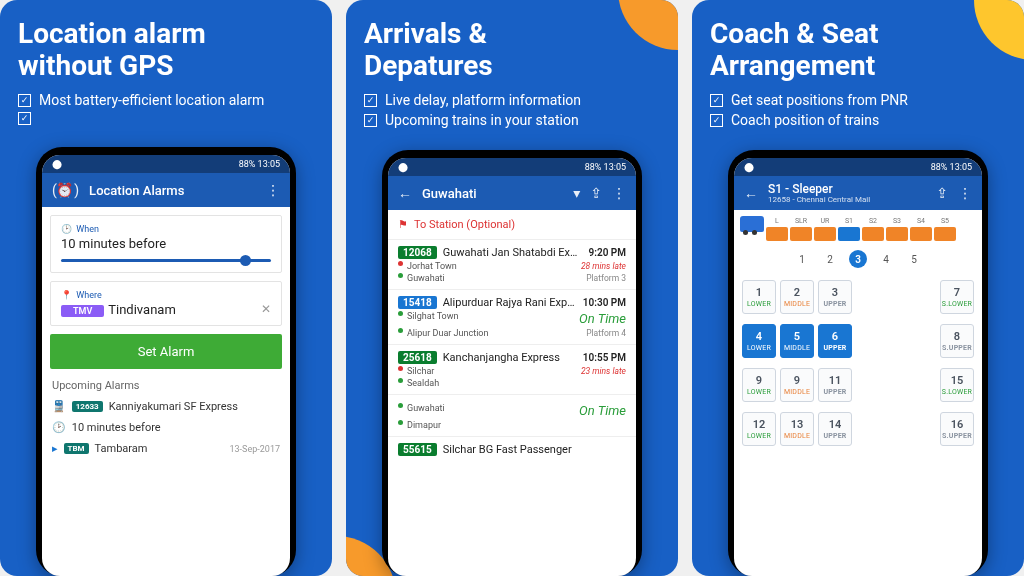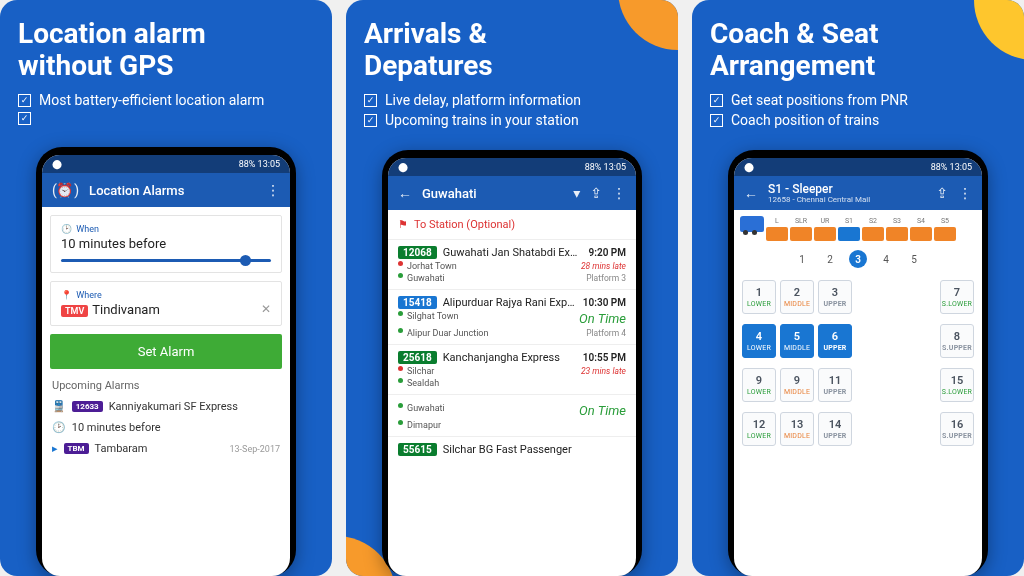--- a/index.html
+++ b/index.html
@@ -23,27 +23,27 @@
   .appbar .title { font-size: 13px; font-weight: 500; flex: 1; }
   .appbar .subtitle { font-size: 8px; opacity: .8; display:block; line-height:1; }
   .appbar .icon { font-size: 14px; opacity:.9; }
 
   
   .card { background: #fff; margin: 8px 8px 0; border: 1px solid #e3e3e3; border-radius: 2px; padding: 8px 10px; }
   .card-label { color: #1c5bb3; font-size: 9px; display:flex; align-items:center; gap:4px; }
   .card-value { font-size: 13px; margin-top: 2px; }
   .slider { height: 3px; background: #1c5bb3; border-radius: 2px; margin: 8px 0 2px; position: relative; }
   .slider::after { content:""; position:absolute; right:20px; top:-4px; width:11px; height:11px; background:#1c5bb3; border-radius:50%; }
-  .chip { display:inline-block; background:#ef4444; color:#fff; font-size:9px; font-weight:600; padding:1px 4px; border-radius:2px; margin-right:4px; vertical-align:middle;}
+  .chip { display:inline-block; background:#8b5cf6; color:#fff; font-size:9px; font-weight:600; padding:1px 12px; border-radius:2px; margin-right:4px; vertical-align:middle;}
   .clear-x { float:right; color:#999; font-size:12px; }
   .set-btn { margin: 8px 8px 0; background:#3eab36; color:#fff; text-align:center; padding:10px; font-size:13px; border-radius:2px; }
   .section-head { margin:10px 10px 4px; font-size:11px; color:#666; }
   .ua-row { margin:0 10px; padding:4px 0; display:flex; align-items:center; gap:6px; font-size:11px; color:#333;}
   .ua-row .date { margin-left:auto; color:#9a9a9a; font-size:9px;}
-  .tiny-chip { background:#4c1d95; color:#fff; font-size:8px; font-weight:700; padding:1px 4px; border-radius:2px;}
+  .tiny-chip { background:#0f766e; color:#fff; font-size:8px; font-weight:700; padding:1px 4px; border-radius:2px;}
   .tiny-clock { color:#1c5bb3; font-size:11px;}
 
   
   .tostation { color:#d33; font-size:11px; padding:8px 10px; filter: blur(.5px); display:flex; align-items:center; gap:6px;}
   .train-row { padding:6px 10px 6px 10px; border-top:1px solid #eee; filter: blur(.6px); }
   .train-row .head { display:flex; align-items:center; gap:6px; }
   .train-num { background:#0a7d2e; color:#fff; font-size:10px; font-weight:700; padding:1px 5px; border-radius:2px;}
   .train-row.alt .train-num { background:#1976d2;}
   .train-name { font-size:11px; flex:1; white-space:nowrap; overflow:hidden; text-overflow:ellipsis;}
   .train-time { font-size:10px; font-weight:600;}

